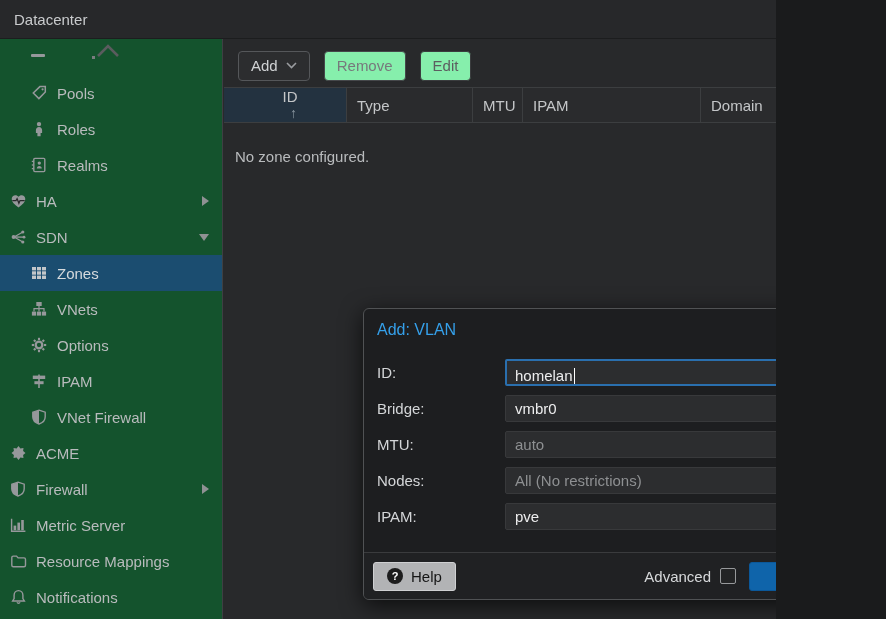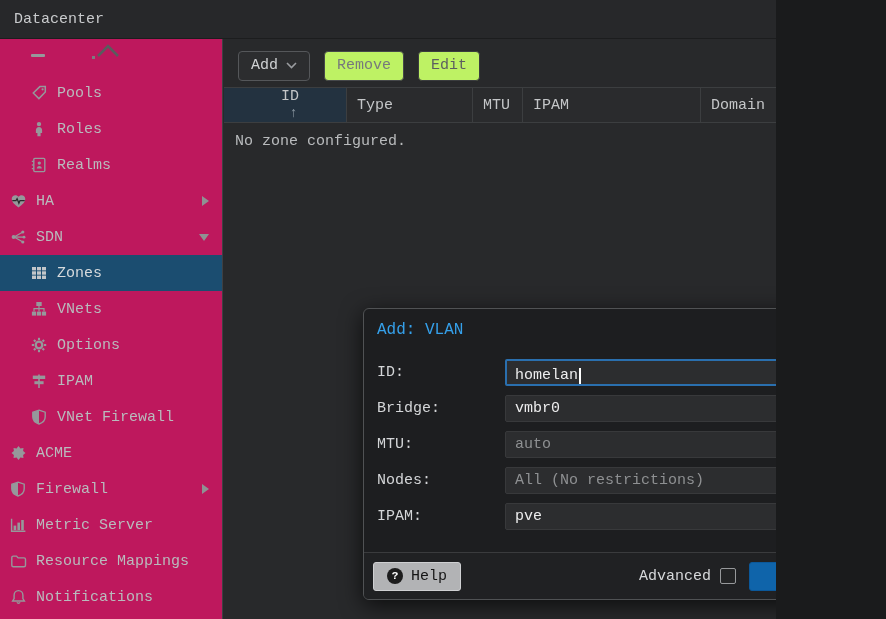--- a/index.html
+++ b/index.html
@@ -1,32 +1,32 @@
 <!DOCTYPE html>
 <html><head>
 <meta charset="utf-8">
 <style>
   * { margin:0; padding:0; box-sizing:border-box; }
   html,body { background:#1a1b1c; }
   .screen {
     position:relative; width:776px; height:619px; overflow:hidden;
-    background:#28292b; font-family:Liberation Mono, monospace;
+    background:#28292b; font-family:Liberation Sans, sans-serif;
     font-size:15px; color:#c6c8ca; -webkit-font-smoothing:antialiased;
   }
   
   .topbar {
     position:absolute; left:0; top:0; width:886px; height:39px;
     background:#27282a; border-bottom:1px solid #1c1d1e;
     display:flex; align-items:center; padding-left:14px;
     color:#c9cbcd; font-size:15px;
   }
   
   .sidebar {
     position:absolute; left:0; top:39px; width:223px; height:580px;
-    background:#be185d; border-right:1px solid #3e4043;
+    background:#14532d; border-right:1px solid #3e4043;
   }
   .nav-partial { position:relative; height:36px; cursor:pointer; }
   .partial-bar { position:absolute; left:31px; top:15px; width:14px; height:3px; background:#96989b; border-radius:1px; }
   .partial-dot { position:absolute; left:92px; top:17px; width:3px; height:3px; background:#7b7d80; }
   .partial-chevron { position:absolute; left:96px; top:5px; }
   .nav-item {
     height:36px; display:flex; align-items:center; cursor:pointer;
     color:#b9bbbd; white-space:nowrap;
   }
   .nav-item .nav-icon { width:18px; display:flex; justify-content:center; margin-right:9px; flex:none; }
@@ -38,36 +38,36 @@
   .tri-down  { border-top:7px solid #8f9193; border-left:5px solid transparent; border-right:5px solid transparent; }
   
   .content { position:absolute; left:224px; top:39px; width:662px; height:580px; }
   .toolbar { display:flex; align-items:center; padding:7px 0 0 14px; height:46px; }
   .tbtn {
     height:30px; display:inline-flex; align-items:center; padding:0 12px;
     background:#2c2d2f; border:1px solid #55575a; border-radius:4px;
     color:#cfd1d3; font-size:15px; font-family:inherit; cursor:pointer;
   }
   .tbtn .dd-caret { margin-left:8px; display:flex; }
-  .tbtn.disabled { background:#bef264; cursor:default; }
+  .tbtn.disabled { background:#86efac; cursor:default; }
   .tbtn.dis1 { border-color:#45474a; color:#77797c; margin-left:14px; }
   .tbtn.dis2 { border-color:#3a3c3e; color:#5c5e60; margin-left:14px; }
   .grid-header {
     display:flex; height:36px; margin-top:2px;
     background:#2a2b2d; border-top:1px solid #3c3e40; border-bottom:1px solid #3c3e40;
     color:#c4c6c8;
   }
   .hcell {
     display:flex; align-items:center; padding-left:10px;
     border-right:1px solid #3c3e40; cursor:pointer; overflow:hidden;
   }
   .hcell.last { border-right:none; flex:1; }
   .hcell.sorted { background:#233240;flex-direction:column; }
   .sort-arrow { margin-left:7px; color:#8d99a3; font-size:14px; }
-  .empty-text { margin:10px 0 0 11px; color:#b9bbbd; }
+  .empty-text { margin:25px 0 0 11px; color:#b9bbbd; }
   
   .dialog {
     position:absolute; left:363px; top:308px; width:489px; height:292px;
     background:#1d1e20; border:1px solid #505254; border-radius:6px;
     box-shadow:0 5px 22px rgba(0,0,0,0.7);
   }
   .dialog-header {
     height:41px; display:flex; align-items:center; padding:0 12px 0 13px;
   }
   .dialog-title { color:#35a0ea; font-size:16px; }

